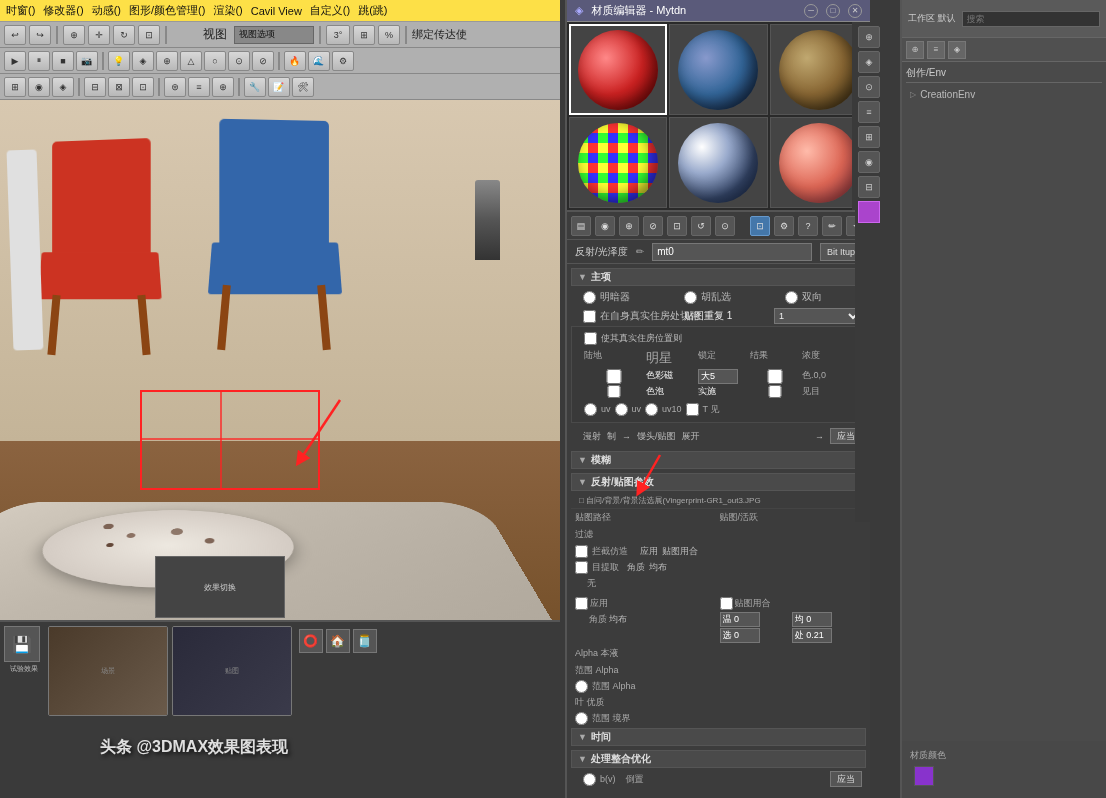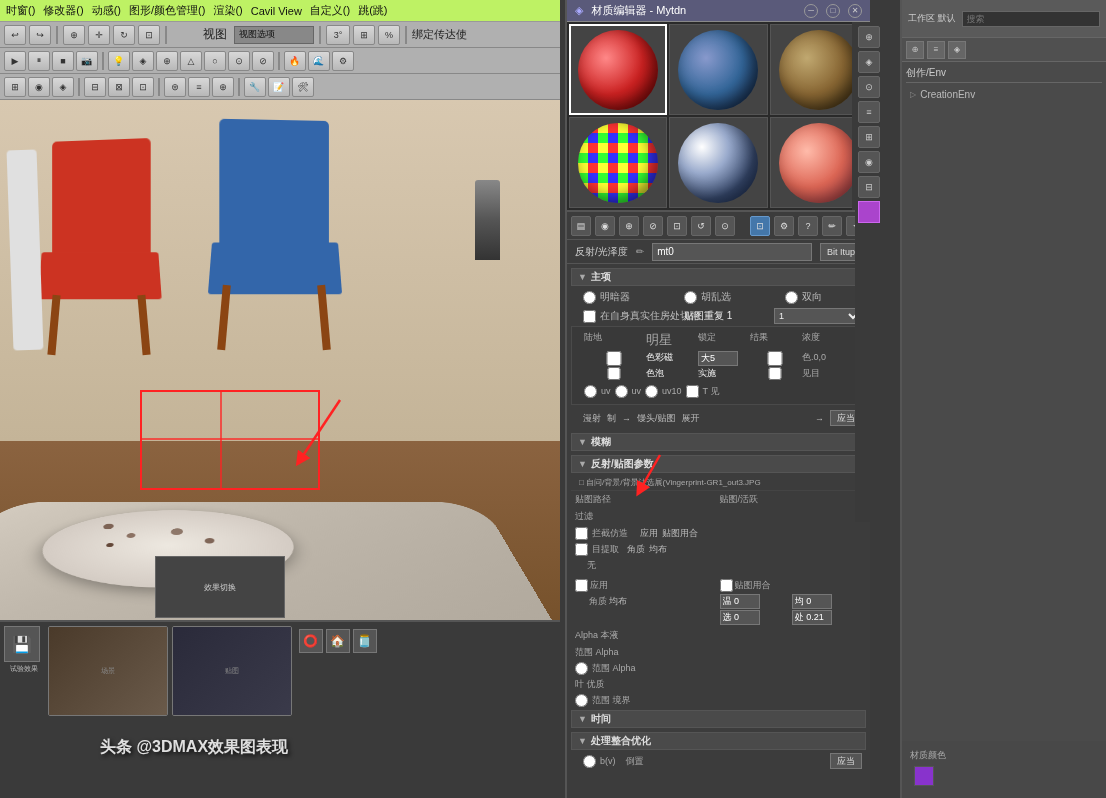--- a/index.html
+++ b/index.html
@@ -12,21 +12,21 @@
       background: #3a3a3a;
       position: relative;
     }
 
     
     .top-menubar {
       position: absolute;
       top: 0; left: 0;
       width: 560px;
       height: 22px;
-      background: #bef264;
+      background: #fde047;
       display: flex;
       align-items: center;
       gap: 8px;
       padding: 0 6px;
       border-bottom: 1px solid #999;
       z-index: 10;
     }
     .menu-item {
       font-size: 11px;
       color: #111;
@@ -877,20 +877,24 @@
       <div class="prop-row">
         <input type="checkbox" style="">
         <span class="prop-label">在自身真实住房处切何</span>
         <span class="prop-value">贴图重复 1</span>
         <select class="prop-select" style="width:30px;">
           <option>1</option>
         </select>
       </div>
 
       <div style="padding:2px 4px 2px 12px;background:#393939;margin-bottom:2px;border:1px solid #4a4a4a;">
+        <div style="display:flex;align-items:center;gap:4px;height:18px;">
+          <input type="checkbox" style="">
+          <span style="font-size:9px;color:#bbb;">使其真实住房位置则</span>
+        </div>
 
         <div style="display:grid;grid-template-columns:60px 50px 50px 50px 50px;gap:2px;margin:2px 0;">
           <span style="font-size:9px;color:#aaa;">陆地</span>
           <span style="font-size:13px;color:#aaa;font-family:Liberation Mono, monospace;">明星</span>
           <span style="font-size:9px;color:#aaa;">锁定</span>
           <span style="font-size:9px;color:#aaa;">结果</span>
           <span style="font-size:9px;color:#aaa;">浓度</span>
         </div>
         <div style="display:grid;grid-template-columns:60px 50px 50px 50px 50px;gap:2px;margin:1px 0;">
           <input type="checkbox" style="">

